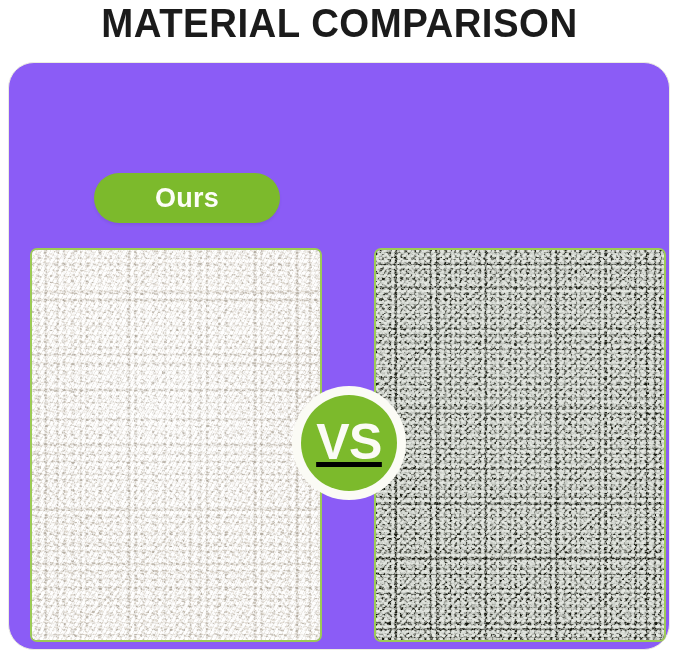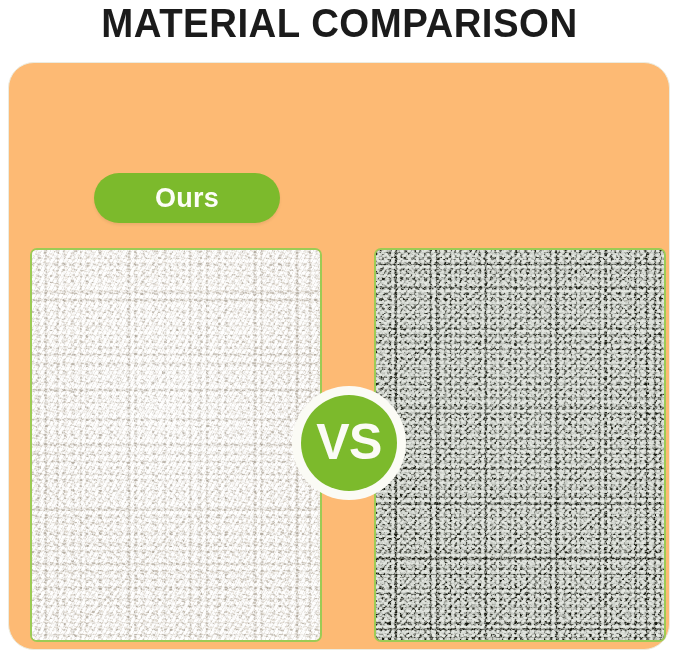--- a/index.html
+++ b/index.html
@@ -41,21 +41,21 @@
     white-space: nowrap;
   }
 
   
   .card {
     position: absolute;
     left: 8px;
     top: 62px;
     width: 662px;
     height: 588px;
-    background: #fdba74;
+    background: #8b5cf6;
     border: 1px solid #ecece0;
     border-radius: 26px;
     box-sizing: border-box;
   }
 
   
   .pill {
     position: absolute;
     height: 50px;
     border-radius: 25px;
@@ -172,20 +172,21 @@
     left: 283px;
     top: 323px;
     width: 114px;
     height: 114px;
     border-radius: 50%;
     background: #fbfbf5;
     display: flex;
     align-items: center;
     justify-content: center;
     box-sizing: border-box;
+    text-decoration: underline;
   }
   .vs-circle {
     width: 96px;
     height: 96px;
     border-radius: 50%;
     background: #7cba2c;
     display: flex;
     align-items: center;
     justify-content: center;
     color: #fbfbf5;

